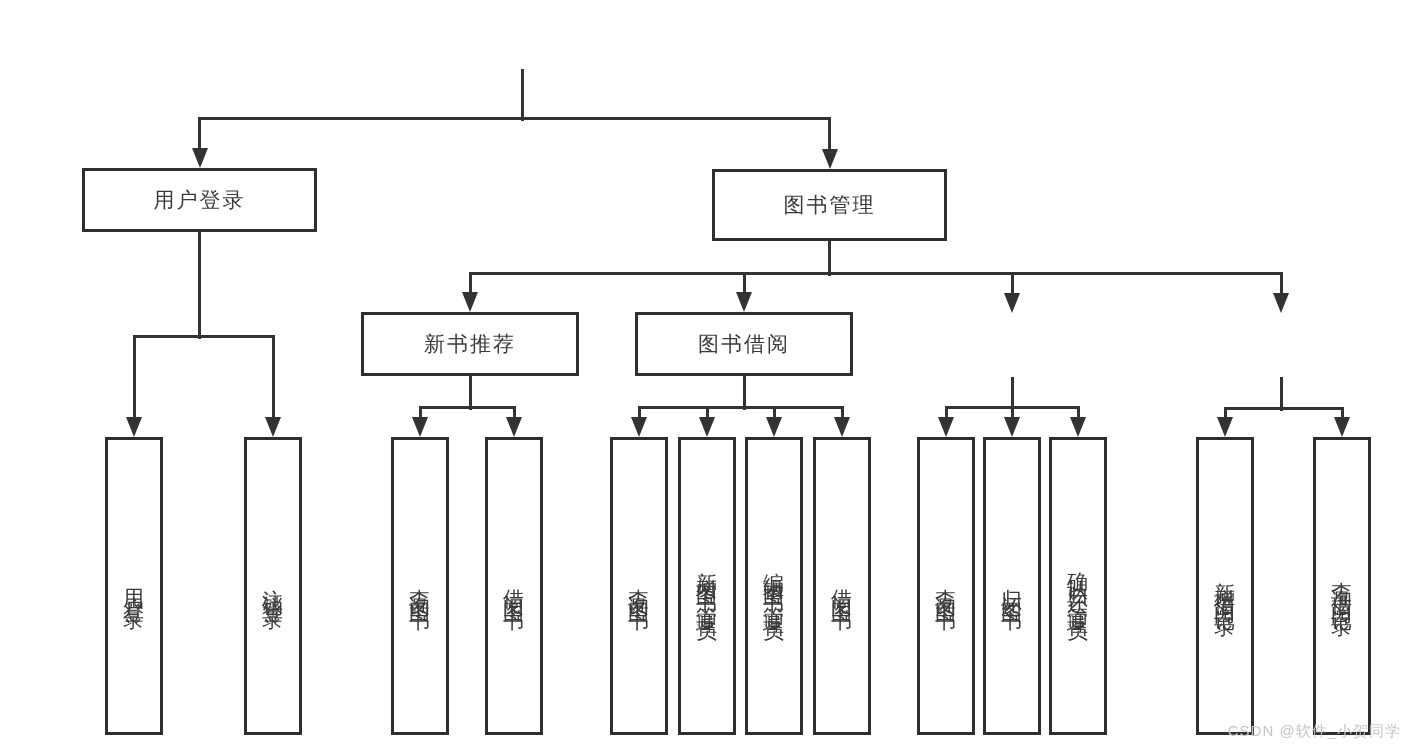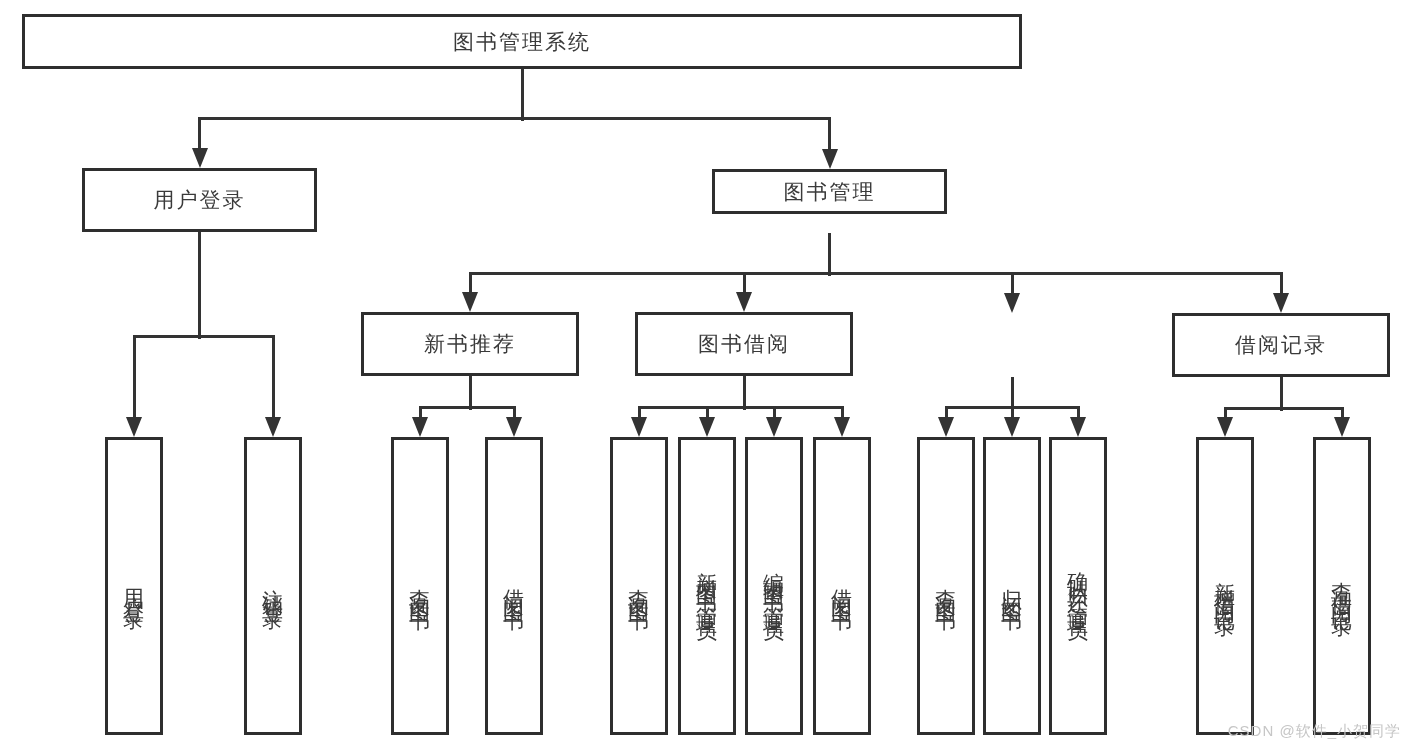--- a/index.html
+++ b/index.html
@@ -119,26 +119,24 @@
     <div class="line" style="left: 1010.5px; top: 407px; width: 3px; height: 12px;"></div>
     <div class="arrow" style="left: 1004px; top: 417px;"></div>
     <div class="line" style="left: 1076.5px; top: 407px; width: 3px; height: 12px;"></div>
     <div class="arrow" style="left: 1070px; top: 417px;"></div>
     <div class="line" style="left: 1279.5px; top: 377px; width: 3px; height: 34px;"></div>
     <div class="line" style="left: 1223.5px; top: 406.5px; width: 120px; height: 3px;"></div>
     <div class="line" style="left: 1223.5px; top: 408px; width: 3px; height: 11px;"></div>
     <div class="arrow" style="left: 1217px; top: 417px;"></div>
     <div class="line" style="left: 1340.5px; top: 408px; width: 3px; height: 11px;"></div>
     <div class="arrow" style="left: 1334px; top: 417px;"></div>
-    <div class="node" style="left: 22px; top: 14px; width: 1000px; height: 55px;">图书管理系统</div>
     <div class="node" style="left: 82px; top: 168px; width: 235px; height: 64px;">用户登录</div>
-    <div class="node" style="left: 712px; top: 169px; width: 235px; height: 45px;">图书管理</div>
+    <div class="node" style="left: 712px; top: 169px; width: 235px; height: 72px;">图书管理</div>
     <div class="node" style="left: 361px; top: 312px; width: 218px; height: 64px;">新书推荐</div>
     <div class="node" style="left: 635px; top: 312px; width: 218px; height: 64px;">图书借阅</div>
-    <div class="node" style="left: 1172px; top: 313px; width: 218px; height: 64px;">借阅记录</div>
     <div class="node vertical" style="left: 105px; top: 437px; width: 58px; height: 298px;">用户登录</div>
     <div class="node vertical" style="left: 244px; top: 437px; width: 58px; height: 298px;">注销登录</div>
     <div class="node vertical" style="left: 391px; top: 437px; width: 58px; height: 298px;">查询图书</div>
     <div class="node vertical" style="left: 485px; top: 437px; width: 58px; height: 298px;">借阅图书</div>
     <div class="node vertical" style="left: 610px; top: 437px; width: 58px; height: 298px;">查询图书</div>
     <div class="node vertical" style="left: 678px; top: 437px; width: 58px; height: 298px;">新增图书（管理员）</div>
     <div class="node vertical" style="left: 745px; top: 437px; width: 58px; height: 298px;">编辑图书（管理员）</div>
     <div class="node vertical" style="left: 813px; top: 437px; width: 58px; height: 298px;">借阅图书</div>
     <div class="node vertical" style="left: 917px; top: 437px; width: 58px; height: 298px;">查询图书</div>
     <div class="node vertical" style="left: 983px; top: 437px; width: 58px; height: 298px;">归还图书</div>

